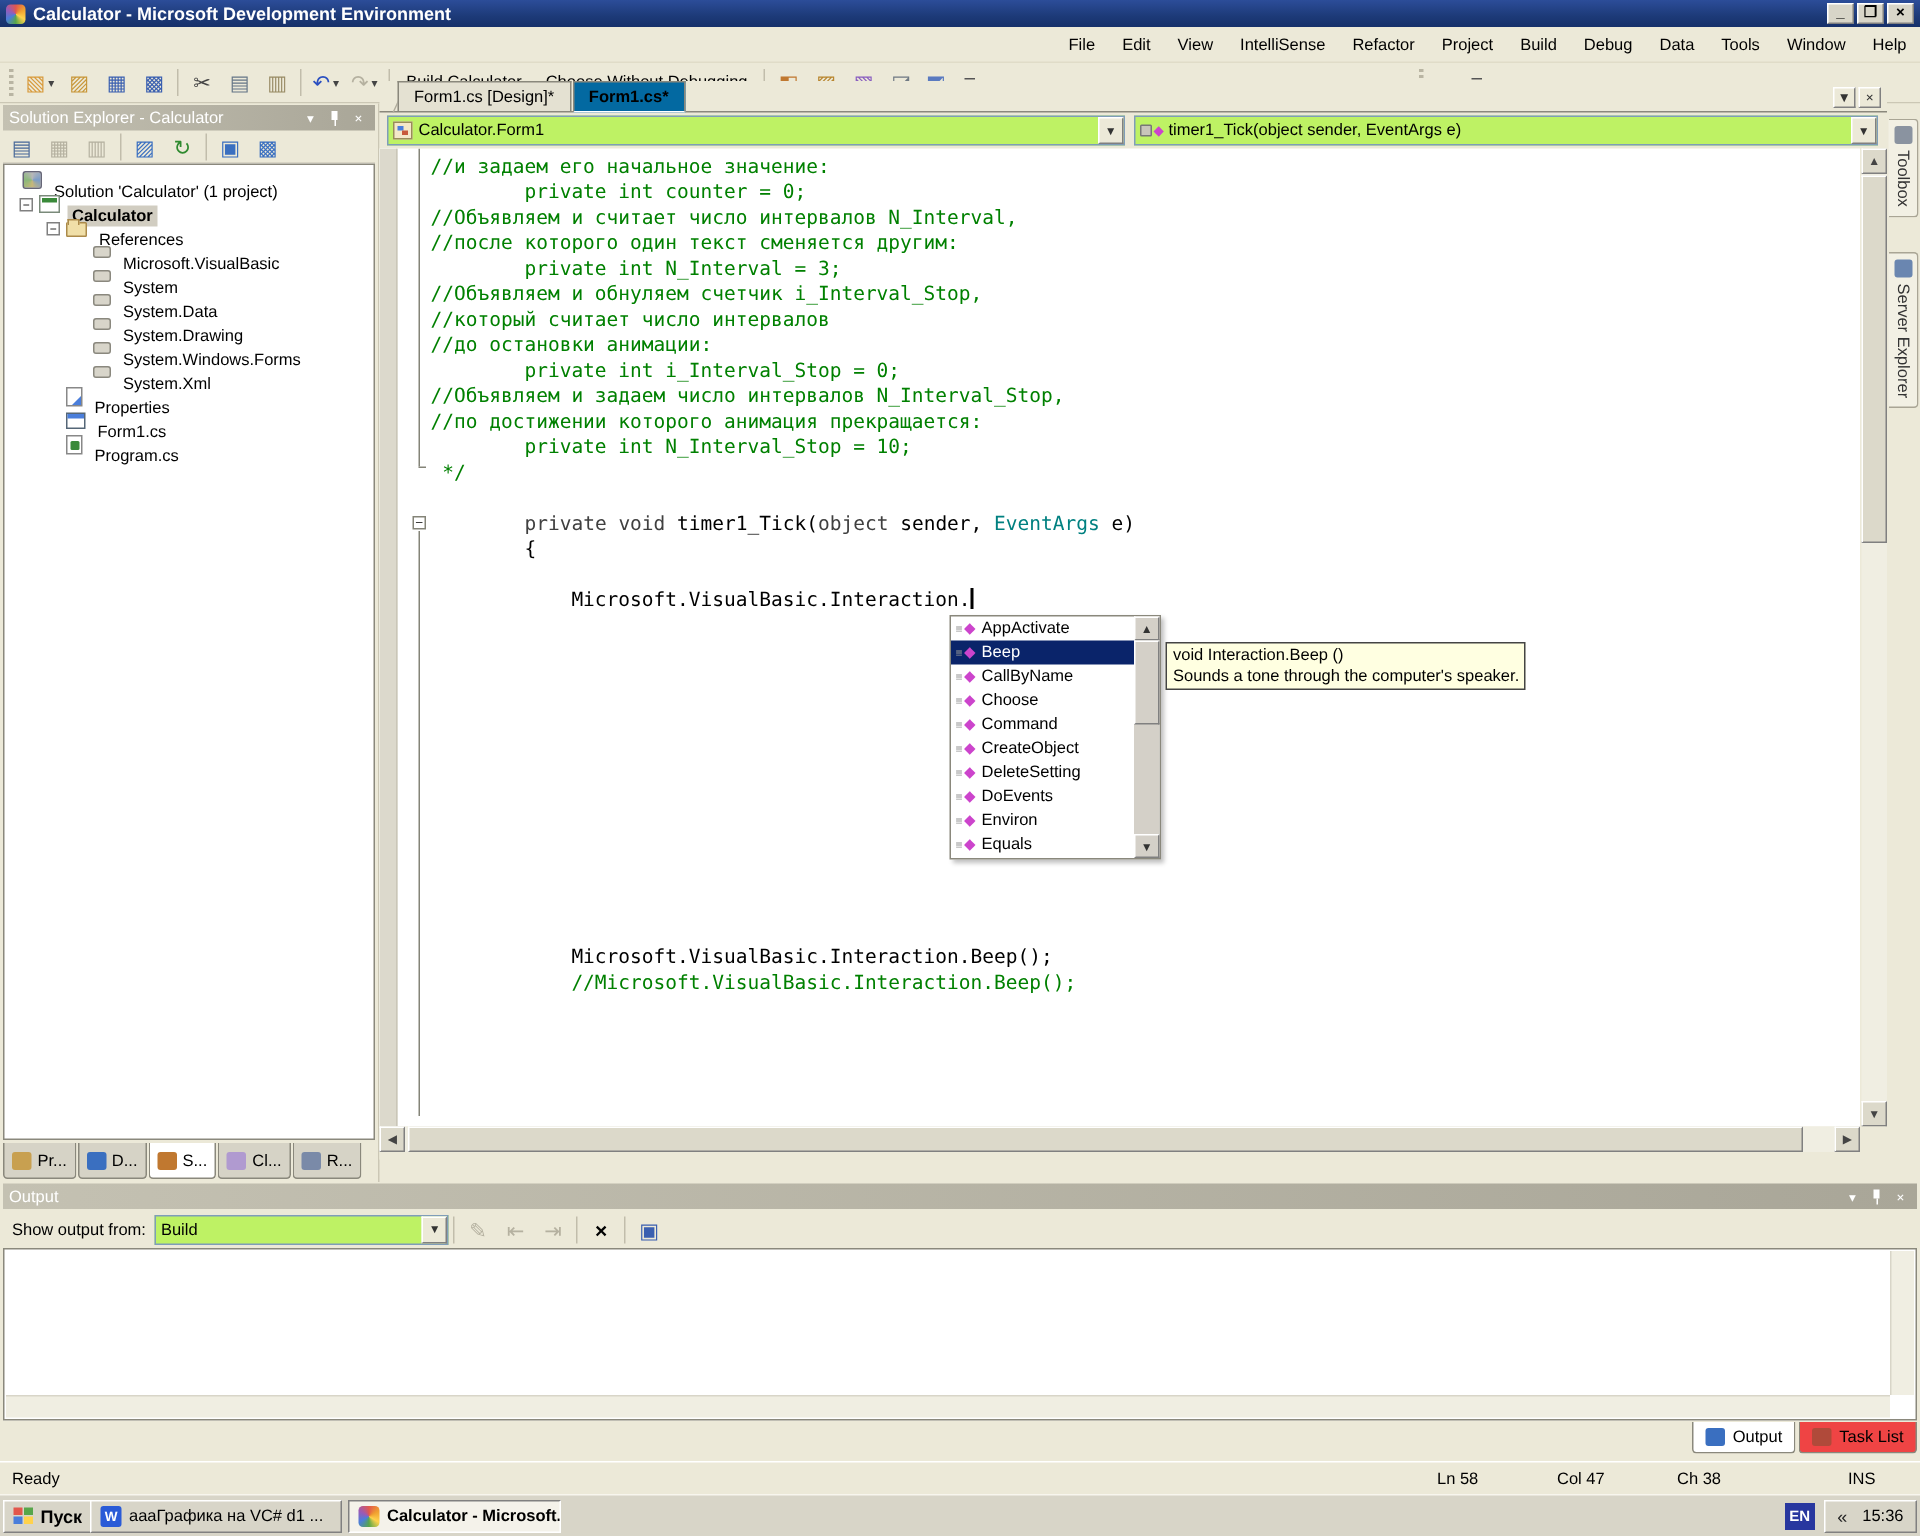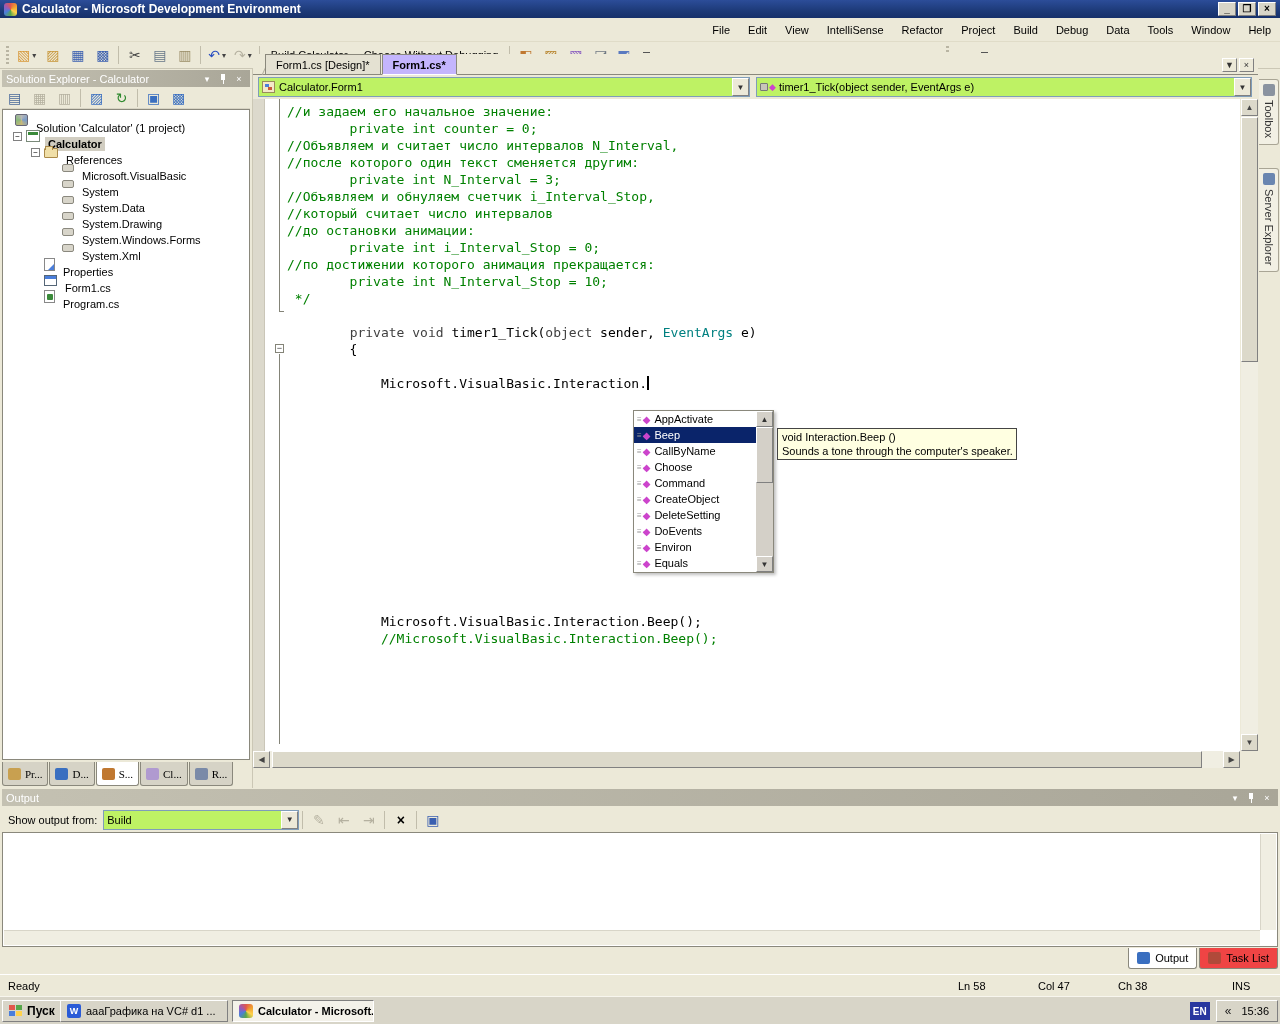--- a/index.html
+++ b/index.html
@@ -55,29 +55,29 @@
   .ti-form-icon{width:13px;height:11px;background:#fff;border:1px solid #567;position:relative;}
   .ti-form-icon:before{content:"";position:absolute;left:0;top:0;right:0;height:3px;background:#4a7edb;}
   .ti-csfile-icon{width:11px;height:13px;background:#fff;border:1px solid #888;position:relative;}
   .ti-csfile-icon:before{content:"";position:absolute;left:2px;top:3px;width:6px;height:6px;background:#3a8a3a;border-radius:1px;}
   .tree-label{padding:1px 3px;margin-top:16px;}
   .tree-label.b{font-weight:bold;}
   .tree-label.sel{background:#d1cdc1;}
 
   
   #solpaneltabs{position:absolute;left:0;bottom:2px;height:24px;display:flex;align-items:stretch;padding-left:2px;}
-  .ptab{display:flex;align-items:center;padding:0 5px;border:1px solid #8a887c;border-top:none;margin-right:1px;background:#d6d3c6;border-radius:0 0 3px 3px;white-space:nowrap;font-family:Liberation Serif, serif;}
+  .ptab{display:flex;align-items:center;padding:0 5px;border:1px solid #8a887c;border-top:none;margin-right:1px;background:#d6d3c6;border-radius:0 0 3px 3px;white-space:nowrap;}
   .ptab.active{background:#fff;}
   .ptab .pg{width:13px;height:12px;border-radius:2px;margin-right:4px;flex:none;}
 
   
   #editor{left:253px;top:54px;width:1005px;height:719px;background:#ece9d8;}
   #edtabs{position:absolute;left:0;top:0;right:0;height:21px;border-bottom:1px solid #8a887c;display:flex;align-items:flex-end;padding-left:12px;}
   .edtab{height:20px;display:flex;align-items:center;padding:0 10px;border:1px solid #8a887c;border-bottom:none;background:#e4e1d2;margin-right:1px;white-space:nowrap;position:relative;}
-  .edtab.active{background:#c4b5fd;font-weight:bold;height:21px;margin-bottom:-1px;border-bottom:1px solid #fff;}
+  .edtab.active{background:#0369a1;font-weight:bold;height:21px;margin-bottom:-1px;border-bottom:1px solid #fff;}
   .edtab-slant{position:absolute;left:0;top:2px;width:14px;height:19px;border-right:1px solid #b0ac9c;transform:skewX(-25deg);}
   #edtabbtns{position:absolute;right:4px;top:4px;display:flex;}
   .edtabbtn{width:15px;height:14px;display:flex;align-items:center;justify-content:center;font-size:9px;color:#333;margin-left:2px;}
   #navbar{position:absolute;left:0;top:21px;right:0;height:24px;display:flex;align-items:center;}
   .combo{height:20px;background:#bef264;border:1px solid #7f9db9;display:flex;align-items:center;position:relative;padding-left:3px;}
   .combo .cval{flex:1;white-space:nowrap;overflow:hidden;}
   .combo .cbtn{width:17px;height:18px;background:#ece9d8;border:1px solid;border-color:#fff #808080 #808080 #fff;display:flex;align-items:center;justify-content:center;font-size:8px;color:#333;flex:none;}
   .class-icon{width:13px;height:12px;background:#f4e8c8;border:1px solid #998c5a;position:relative;margin-right:4px;flex:none;}
   .class-icon:before{content:"";position:absolute;left:2px;top:2px;width:4px;height:3px;background:#4a7edb;}
   .class-icon:after{content:"";position:absolute;right:2px;bottom:2px;width:4px;height:3px;background:#c85a3a;}
@@ -397,20 +397,21 @@
     <div id="codelines">
         <div class="code-line"><span class="c-com">//и задаем его начальное значение:</span></div>
         <div class="code-line"><span class="c-com">        private int counter = 0;</span></div>
         <div class="code-line"><span class="c-com">//Объявляем и считает число интервалов N_Interval,</span></div>
         <div class="code-line"><span class="c-com">//после которого один текст сменяется другим:</span></div>
         <div class="code-line"><span class="c-com">        private int N_Interval = 3;</span></div>
         <div class="code-line"><span class="c-com">//Объявляем и обнуляем счетчик i_Interval_Stop,</span></div>
         <div class="code-line"><span class="c-com">//который считает число интервалов</span></div>
         <div class="code-line"><span class="c-com">//до остановки анимации:</span></div>
         <div class="code-line"><span class="c-com">        private int i_Interval_Stop = 0;</span></div>
+        <div class="code-line"><span class="c-com">//Объявляем и задаем число интервалов N_Interval_Stop,</span></div>
         <div class="code-line"><span class="c-com">//по достижении которого анимация прекращается:</span></div>
         <div class="code-line"><span class="c-com">        private int N_Interval_Stop = 10;</span></div>
         <div class="code-line"><span class="c-com"> */</span></div>
         <div class="code-line"></div>
         <div class="code-line"><span class="c-p">        </span><span class="c-kw">private</span><span class="c-p"> </span><span class="c-kw">void</span><span class="c-p"> timer1_Tick(</span><span class="c-kw">object</span><span class="c-p"> sender, </span><span class="c-ty">EventArgs</span><span class="c-p"> e)</span></div>
         <div class="code-line"><span class="c-p">        {</span></div>
         <div class="code-line"></div>
         <div class="code-line"><span class="c-p">            Microsoft.VisualBasic.Interaction.</span><span class="caret"></span></div>
         <div class="code-line"></div>
         <div class="code-line"></div>

